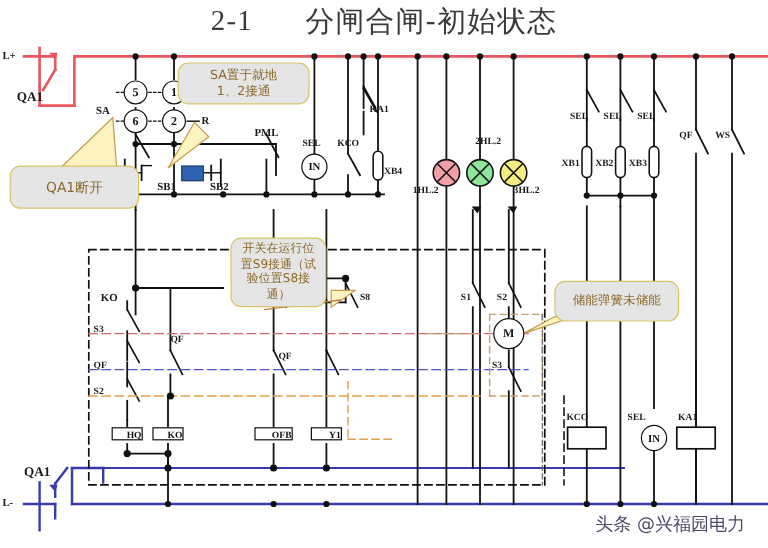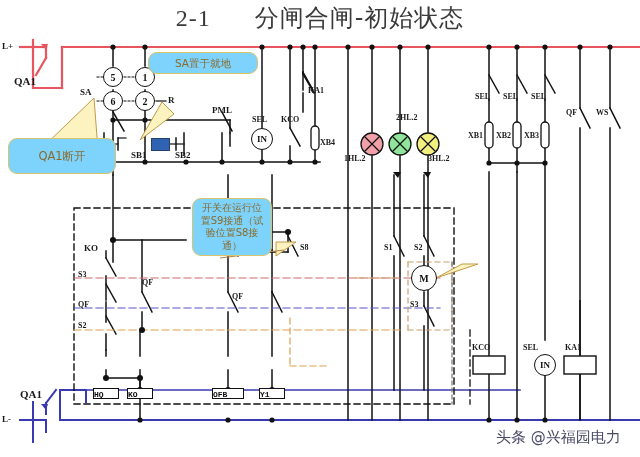--- a/index.html
+++ b/index.html
@@ -15,21 +15,21 @@
     position:absolute;left:0;top:2px;width:640px;
     display:flex;justify-content:center;align-items:center;
     gap:44px;
     color:#3a3a3a;
   }
   .title-num{font-size:24px;font-family:"Liberation Serif",serif;letter-spacing:1px;}
   .title-main{font-size:24px;font-family:"DejaVu Sans",sans-serif;letter-spacing:1px;}
   
   .callout{
     position:absolute;
-    background:#7dd3fc;
+    background:#e5e5e5;
     border:1px solid #d8c46a;
     border-radius:9px;
     color:#8a6a2a;
     font-family:"DejaVu Sans",sans-serif;
     line-height:1.25;
     text-align:center;
     box-sizing:border-box;
     padding:3px 4px;
     z-index:6;
   }
@@ -46,30 +46,29 @@
     white-space:nowrap;
     z-index:5;
   }
   .lbl.sm{font-size:8px;}
   .lbl.md{font-size:9px;}
   .lbl.lg{font-size:11px;}
   .boxlabel{
     position:absolute;
     border:1.3px solid #111;
     background:#fff;
-    font-family:Liberation Mono, monospace;
+    font-family:Liberation Serif, serif;
     font-weight:bold;
     font-size:8px;
     color:#111;
-    text-align:left;
+    text-align:right;
     line-height:11px;
     height:11px;
     z-index:5;
     box-sizing:border-box;
-    margin-top:32px;
   }
   .circ{
     position:absolute;
     border:1.4px solid #111;
     border-radius:50%;
     background:#fff;
     font-family:"Liberation Serif",serif;
     font-weight:bold;
     color:#111;
     display:flex;align-items:center;justify-content:center;
@@ -495,20 +494,21 @@
   <div class="lbl sm" style="left:384px;top:243px;">S1</div>
   <div class="lbl sm" style="left:414px;top:243px;">S2</div>
   <div class="lbl sm" style="left:410px;top:300px;">S3</div>
 
   <div class="lbl sm" style="left:472px;top:343px;">KCO</div>
   <div class="lbl sm" style="left:523px;top:343px;">SEL</div>
   <div class="lbl sm" style="left:565px;top:343px;">KA1</div>
 
   <div class="callout" id="callout-sa">
     <div>SA置于就地</div>
+    <div>1、2接通</div>
   </div>
 
   <svg style="position:absolute;left:138px;top:100px;width:40px;height:48px;z-index:5;">
     <path d="M24 2 L36 14 L2 40 Z" fill="#fdf3c0" stroke="#c29a48" stroke-width="1"></path>
   </svg>
 
   <div class="callout" id="callout-qa1">
     <span>QA1断开</span>
   </div>
 
@@ -522,20 +522,23 @@
     <div>验位置S8接通）</div>
   </div>
 
   <svg style="position:absolute;left:274px;top:240px;width:42px;height:22px;z-index:4;">
     <path d="M2 2 L22 2 L2 16 Z" fill="#fdf3c0" stroke="#c29a48" stroke-width="1"></path>
   </svg>
   <svg style="position:absolute;left:216px;top:248px;width:70px;height:14px;z-index:4;">
     <path d="M68 2 L4 10" stroke="#b8844a" stroke-width="1.2" fill="none"></path>
   </svg>
 
+  <div class="callout" id="callout-spring">
+    <span>储能弹簧未储能</span>
+  </div>
 
   <svg style="position:absolute;left:434px;top:262px;width:46px;height:22px;z-index:4;">
     <path d="M44 2 L28 2 L2 16 Z" fill="#fdf3c0" stroke="#c29a48" stroke-width="1"></path>
   </svg>
 
   <div class="watermark">头条 @兴福园电力</div>
 
 </div>
 
 </body></html>

